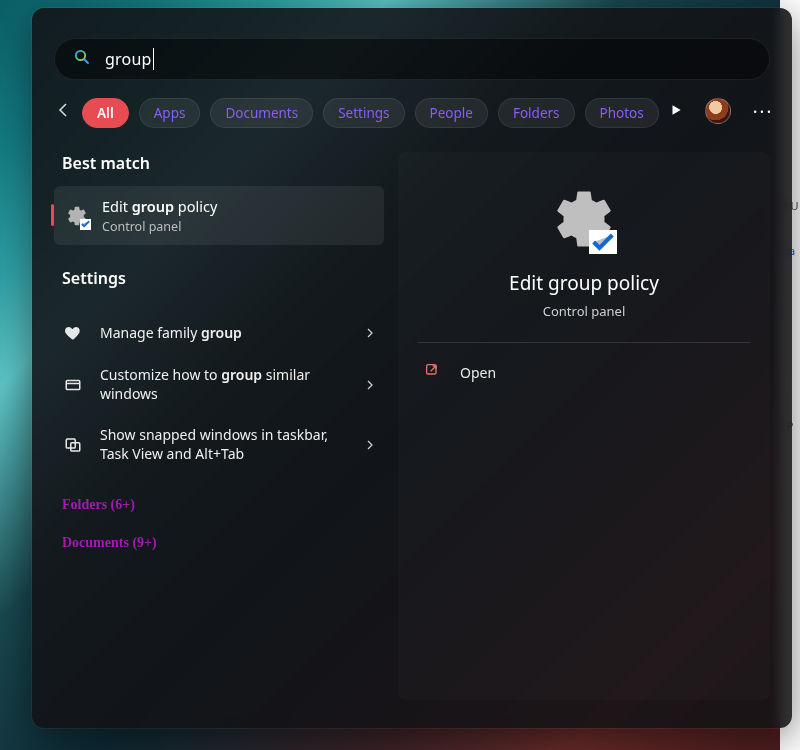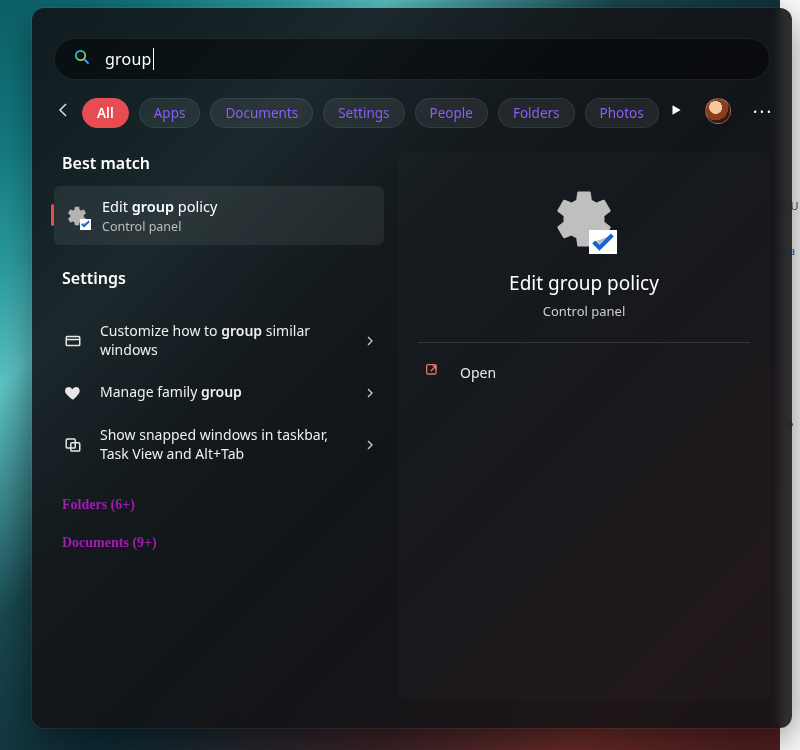--- a/index.html
+++ b/index.html
@@ -202,38 +202,38 @@
           </div>
           <div class="result-sub">Control panel</div>
         </div>
       </div>
 
       <div class="section-hdr" style="margin-top:22px">Settings</div>
 
       <div class="settings-list">
         <div class="setting-item">
           <span class="setting-icon">
+            <svg width="18" height="18" viewBox="0 0 24 24" fill="currentColor">
+                <path d="M12 21s-7.5-4.6-10-9.3C.4 7.9 2.5 4 6.2 4c2 0 3.4 1.1 4.3 2.4.4.6 1 .6 1.4 0C12.8 5.1 14.2 4 16.2 4 19.9 4 22 7.9 20.4 11.7 17.9 16.4 12 21 12 21z"></path>
+              </svg>
+          </span>
+          <div class="setting-text"><span>Manage family </span><b>group</b><span></span></div>
+          <span class="chev"><svg width="12" height="12" viewBox="0 0 24 24" fill="none" stroke="currentColor" stroke-width="2.5">
+                <path d="M8 4l8 8-8 8"></path>
+              </svg></span>
+        </div>
+
+        <div class="setting-item">
+          <span class="setting-icon">
             <svg width="18" height="18" viewBox="0 0 24 24" fill="none" stroke="currentColor" stroke-width="2">
                 <rect x="3" y="6" width="18" height="12" rx="1.5"></rect>
                 <line x1="3" y1="10" x2="21" y2="10"></line>
               </svg>
           </span>
           <div class="setting-text"><span>Customize how to </span><b>group</b><span> similar windows</span></div>
-          <span class="chev"><svg width="12" height="12" viewBox="0 0 24 24" fill="none" stroke="currentColor" stroke-width="2.5">
-                <path d="M8 4l8 8-8 8"></path>
-              </svg></span>
-        </div>
-
-        <div class="setting-item">
-          <span class="setting-icon">
-            <svg width="18" height="18" viewBox="0 0 24 24" fill="currentColor">
-                <path d="M12 21s-7.5-4.6-10-9.3C.4 7.9 2.5 4 6.2 4c2 0 3.4 1.1 4.3 2.4.4.6 1 .6 1.4 0C12.8 5.1 14.2 4 16.2 4 19.9 4 22 7.9 20.4 11.7 17.9 16.4 12 21 12 21z"></path>
-              </svg>
-          </span>
-          <div class="setting-text"><span>Manage family </span><b>group</b><span></span></div>
           <span class="chev"><svg width="12" height="12" viewBox="0 0 24 24" fill="none" stroke="currentColor" stroke-width="2.5">
                 <path d="M8 4l8 8-8 8"></path>
               </svg></span>
         </div>
 
 
         <div class="setting-item">
           <span class="setting-icon">
             <svg width="18" height="18" viewBox="0 0 24 24" fill="none" stroke="currentColor" stroke-width="2">
                 <rect x="3" y="4" width="12" height="12" rx="1.5"></rect>

